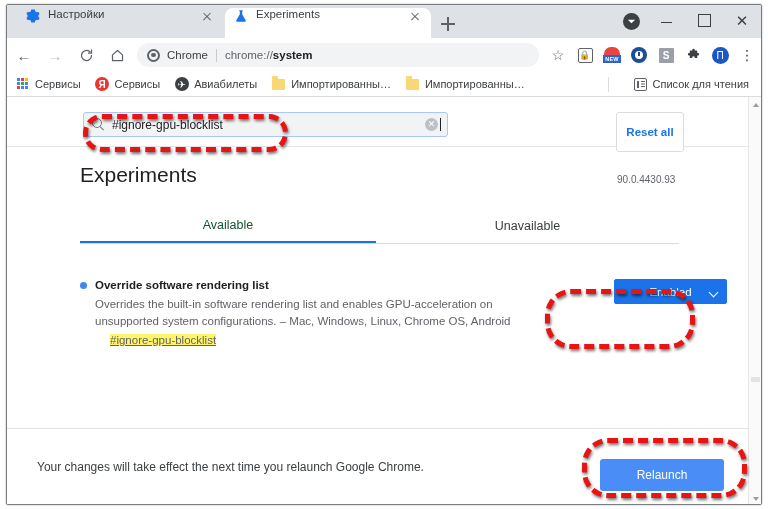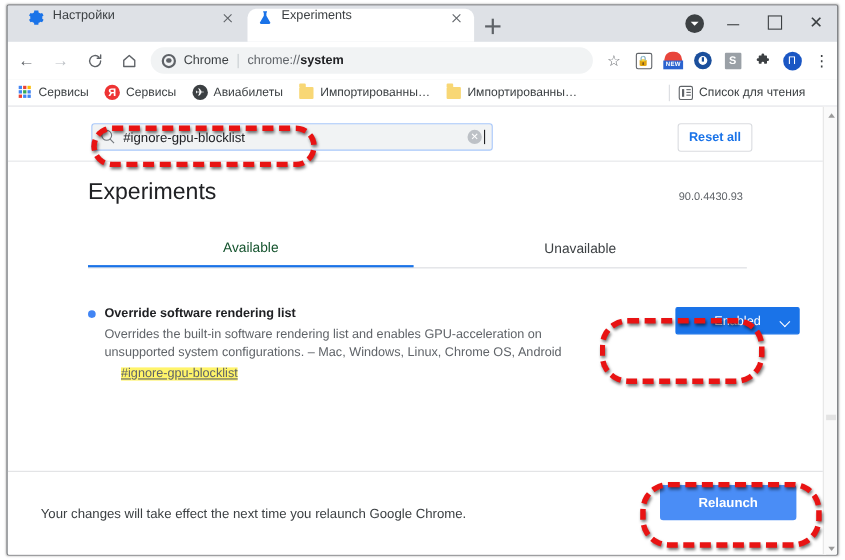--- a/index.html
+++ b/index.html
@@ -234,21 +234,21 @@
   }
   .folder-ico {
     width: 13px; height: 11px; background: #f8d775;
     border-radius: 1px; position: relative;
   }
   .folder-ico::before {
     content: ""; position: absolute; left: 0; top: -2.5px;
     width: 6px; height: 3px; background: #f8d775; border-radius: 1px 1px 0 0;
   }
   #reading-list {
-    position: absolute; right: 23px; top: 2px;
+    position: absolute; right: 6px; top: 2px;
     display: flex; align-items: center; height: 20px; padding: 0 6px;
     white-space: nowrap;
   }
   #bm-sep {
     position: absolute; right: 152px; top: 5px;
     width: 1px; height: 15px; background: #dadce0;
   }
   .list-ico {
     width: 13px; height: 13px; border: 1.3px solid #5f6368;
     border-radius: 2px; margin-right: 6px; flex: 0 0 13px;
@@ -309,21 +309,21 @@
     background: #202124; vertical-align: -2px; margin-left: 1px;
   }
   #clear-search {
     position: absolute; left: 418px; top: 21px;
     width: 13px; height: 13px; border-radius: 50%;
     background: #bdc1c6; color: #fff;
     font-size: 9px; line-height: 13px; text-align: center;
   }
   #reset-all {
     position: absolute; left: 609px; top: 15px;
-    width: 68px; height: 26px;
+    width: 68px; height: 40px;
     border: 1px solid #dadce0; border-radius: 3px;
     background: #fff; color: #1a73e8;
     font-size: 11.5px; font-weight: bold;
     display: flex; align-items: center; justify-content: center;
   }
 
   #heading-row { position: absolute; left: 0; top: 50px; width: 744px; height: 56px; }
   #page-title {
     position: absolute; left: 73px; top: 16px;
     font-size: 21px; color: #202124; font-weight: normal;
@@ -390,26 +390,26 @@
     position: absolute; left: 0; bottom: 0;
     width: 744px; height: 78px;
     background: #fff;
     border-top: 1px solid #e0e2e4;
   }
   #relaunch-text {
     position: absolute; left: 30px; top: 31px;
     font-size: 12px; color: #3c4043;
   }
   #relaunch-btn {
-    position: absolute; left: 593px; top: 12px;
+    position: absolute; left: 593px; top: 30px;
     width: 124px; height: 32px;
     background: #4a8df6; color: #fff;
     border-radius: 3px;
     display: flex; align-items: center; justify-content: center;
-    font-size: 12px; font-weight: bold;
+    font-size: 12px; font-weight: normal;
   }
 
   
   #scrollbar {
     position: absolute; right: 0; top: 92px;
     width: 13px; height: 409px;
     background: #fafafa;
     border-left: 1px solid #e6e6e6;
   }
   .sb-arrow {

